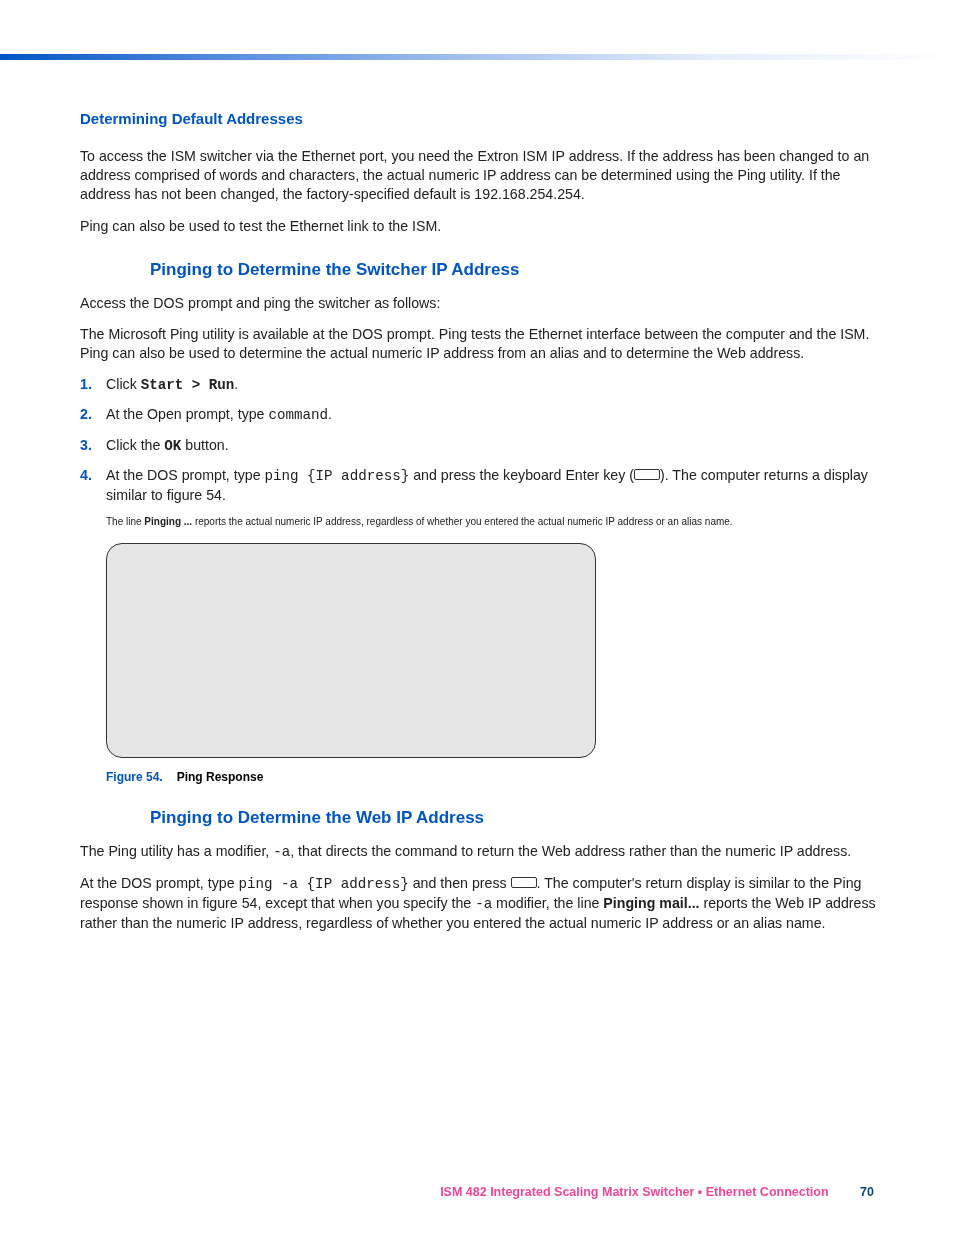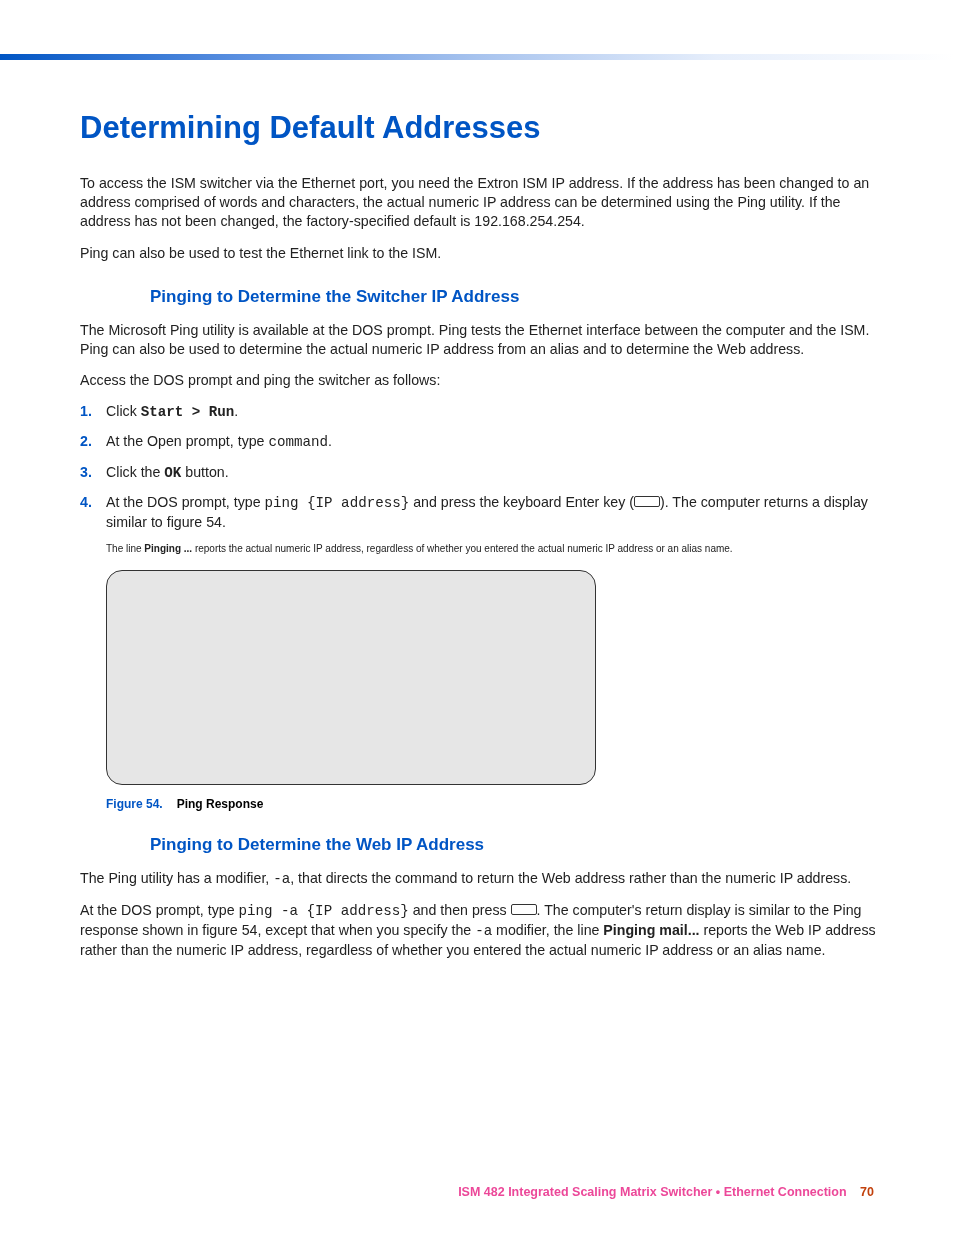--- a/index.html
+++ b/index.html
@@ -1,60 +1,60 @@
 <!DOCTYPE html>
 <html><head>
 <meta charset="utf-8">
 <style>
   * { box-sizing: border-box; margin: 0; padding: 0; }
   html, body { width: 954px; height: 1235px; background: #fff; font-family: Arial, Helvetica, sans-serif; color: #222; }
   .page { position: relative; width: 954px; height: 1235px; }
   .topbar { position: absolute; top: 54px; left: 0; width: 954px; height: 6px; background: linear-gradient(90deg, #0055c4 0%, #5a8fe0 25%, #a7c3ee 50%, #e6eefb 75%, #ffffff 100%); }
   .content { position: absolute; top: 110px; left: 80px; width: 800px; }
-  .h1 { font-size: 31px; font-weight: bold; color: #0055c4; margin-bottom: 28px; }
+  .h1 { font-size: 15px; font-weight: bold; color: #0055c4; margin-bottom: 20px; }
   .h2 { font-size: 17px; font-weight: bold; color: #0055c4; margin-top: 24px; margin-bottom: 14px; margin-left: 70px; }
   .body-indent { }
   p.body { font-size: 14.2px; line-height: 1.35; margin-bottom: 12px; }
   ol.steps { list-style: none; margin-left: 0; }
   ol.steps li { font-size: 14.2px; line-height: 1.35; margin-bottom: 10px; display: flex; }
   .step-num { color: #0055c4; font-weight: bold; min-width: 26px; }
   .step-body { flex: 1; }
   .mono { font-family: "Courier New", Courier, monospace; }
   .mono-bold { font-family: "Courier New", Courier, monospace; font-weight: bold; }
   .kbd-key { display: inline-block; width: 26px; height: 11px; border: 1px solid #333; border-radius: 2px; vertical-align: middle; position: relative; top: -1px; }
   .sub-note { margin-left: 26px; margin-top: 10px; font-size: 10px; line-height: 1.35; }
   .figure-box { margin-left: 26px; margin-top: 14px; width: 490px; height: 215px; border: 1px solid #333; border-radius: 16px; background: #e6e6e6; }
   .figure-caption { margin-left: 26px; margin-top: 12px; font-size: 12px; }
   .figure-caption .fig-label { color: #0055c4; font-weight: bold; }
   .figure-caption .fig-title { font-weight: bold; color: #000; margin-left: 14px; }
   .footer { position: absolute; bottom: 36px; right: 80px; font-size: 12.5px; font-weight: bold; }
   .footer .doc { color: #ec4899; }
-  .footer .page-no { color: #c2410c; margin-left: 10px; }
+  .footer .page-no { color: #0c4a6e; margin-left: 28px; }
   b { font-weight: bold; }
 </style>
 </head>
 <body>
 
 <div class="page">
   <div class="topbar"></div>
 
   <div class="content">
 
     <div class="h1">Determining Default Addresses</div>
 
     <div class="body-indent">
       <p class="body">To access the ISM switcher via the Ethernet port, you need the Extron ISM IP address. If the address has been changed to an address comprised of words and characters, the actual numeric IP address can be determined using the Ping utility. If the address has not been changed, the factory-specified default is 192.168.254.254.</p>
       <p class="body">Ping can also be used to test the Ethernet link to the ISM.</p>
     </div>
 
     <div class="h2">Pinging to Determine the Switcher IP Address</div>
 
     <div class="body-indent">
+      <p class="body">Access the DOS prompt and ping the switcher as follows:</p>
       <p class="body">The Microsoft Ping utility is available at the DOS prompt. Ping tests the Ethernet interface between the computer and the ISM. Ping can also be used to determine the actual numeric IP address from an alias and to determine the Web address.</p>
-      <p class="body">Access the DOS prompt and ping the switcher as follows:</p>
 
       <ol class="steps">
         <li>
           <span class="step-num">1.</span>
           <span class="step-body">
             <span>Click </span><span class="mono-bold">Start &gt; Run</span><span>.</span>
           </span>
         </li>
         <li>
           <span class="step-num">2.</span>

